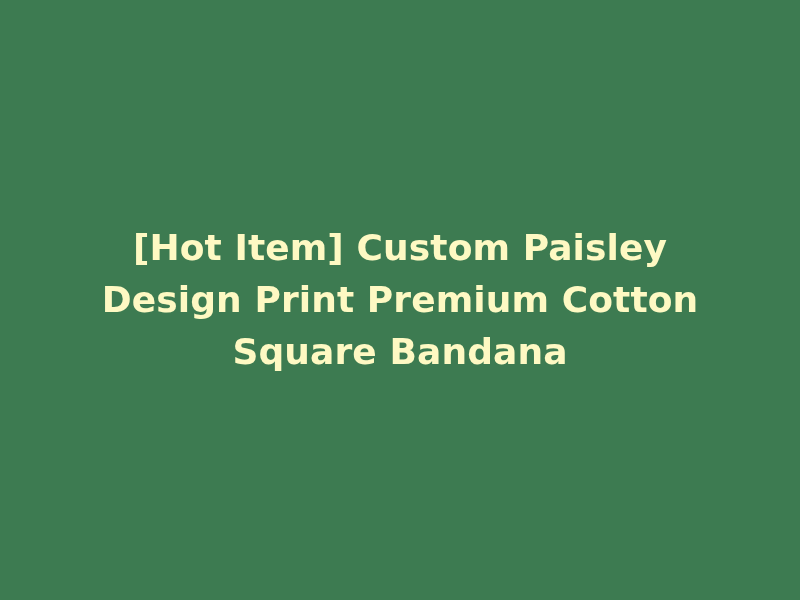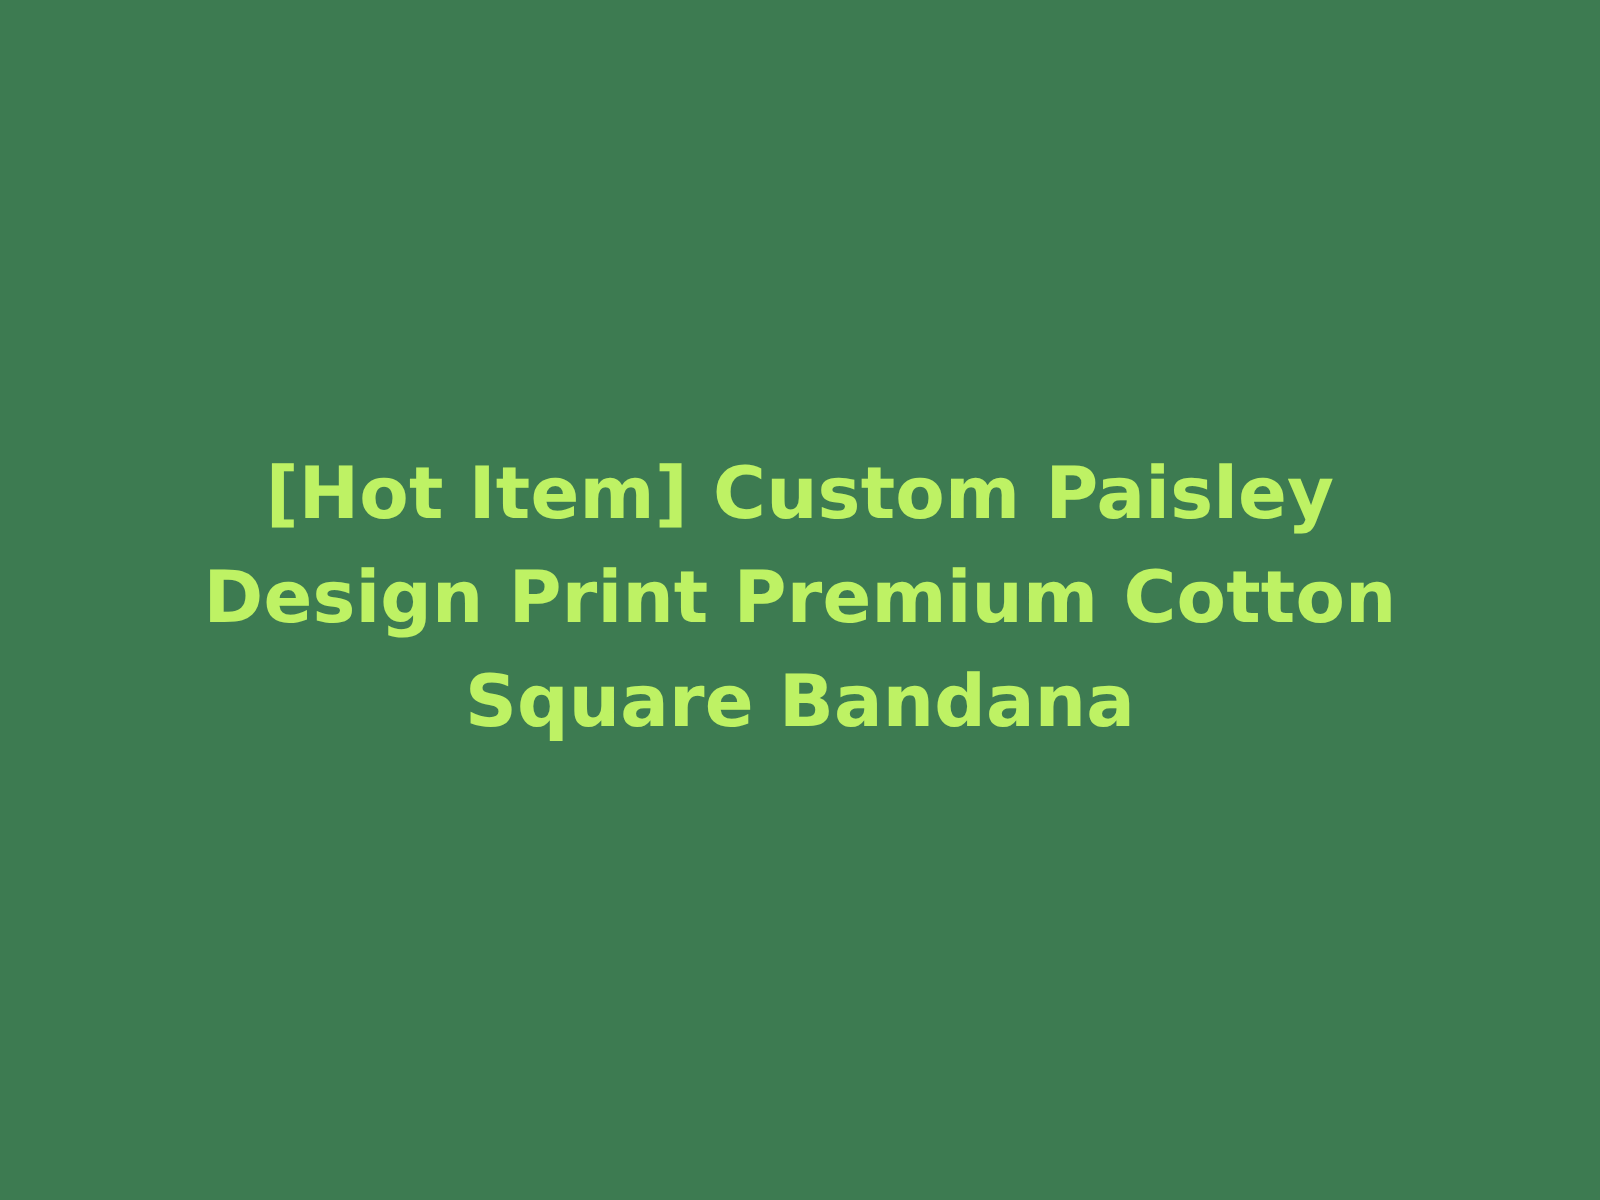--- a/index.html
+++ b/index.html
@@ -34,21 +34,21 @@
     transform: translateY(0px);
   }
 
   #caption-text {
     margin: 0;
     font-family: "DejaVu Sans", sans-serif;
     font-size: 36px;
     font-weight: 700;
     line-height: 52px;
     letter-spacing: 0.1px;
-    color: #bef264;
+    color: #fef9c3;
     text-align: center;
     word-wrap: break-word;
     white-space: normal;
   }
 </style>
 </head>
 <body>
 
 <div id="placeholder-canvas">
 

